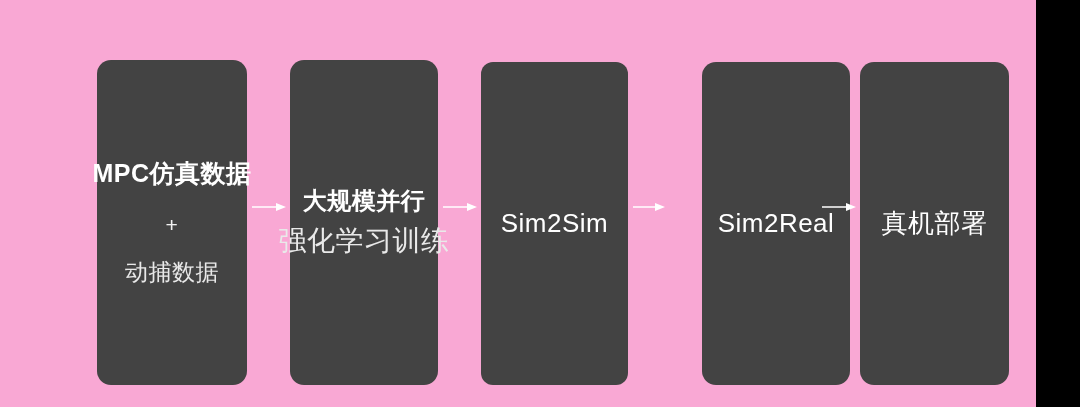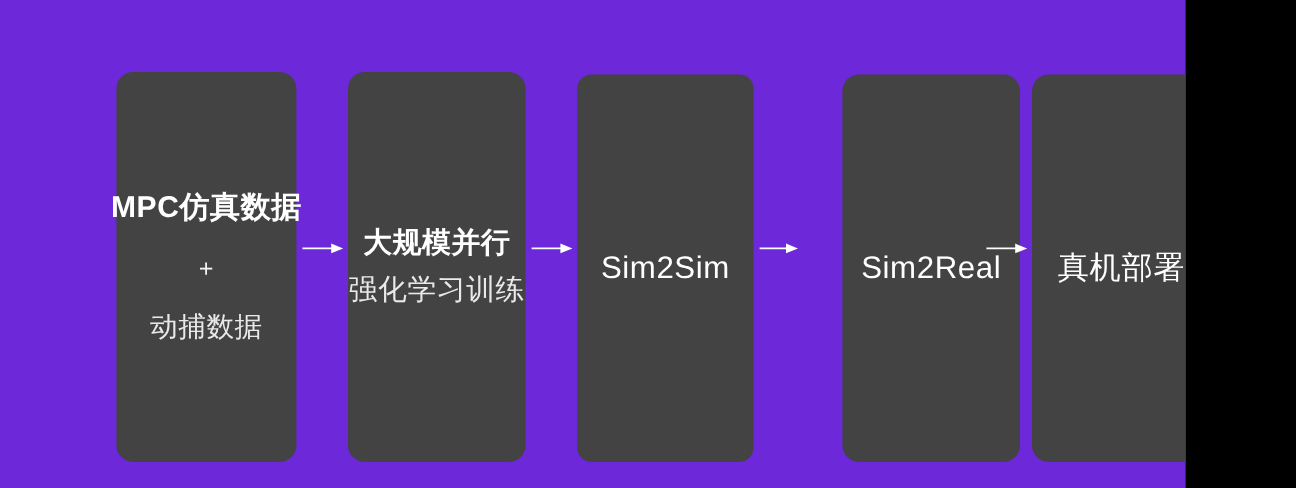--- a/index.html
+++ b/index.html
@@ -8,22 +8,23 @@
     padding: 0;
     background: #000000;
   }
   body {
     font-family: "Liberation Sans", "DejaVu Sans", sans-serif;
   }
   #canvas {
     position: relative;
     width: 988px;
     height: 407px;
-    background: #6d28d9;
+    background: #f9a8d4;
     overflow: hidden;
+    padding-left: 48px;
   }
   .stage-box {
     position: absolute;
     background: #434343;
     border-radius: 14px;
     display: flex;
     flex-direction: column;
     align-items: center;
     justify-content: center;
     box-sizing: border-box;
@@ -53,21 +54,21 @@
   #box-3 { left: 481px; top: 62px; width: 147px; height: 323px; border-radius: 12px; }
   #box-4 { left: 702px; top: 62px; width: 148px; height: 323px; }
   #box-5 { left: 860px; top: 62px; width: 149px; height: 323px; }
 
   
   #box-1 .stage-line:nth-child(1) { font-size: 25px; margin-bottom: 26px; }
   #box-1 .stage-line:nth-child(2) { font-size: 21px; margin-bottom: 24px; }
   #box-1 .stage-line:nth-child(3) { font-size: 23px; }
 
   #box-2 .stage-line:nth-child(1) { font-size: 24px; margin-bottom: 12px; }
-  #box-2 .stage-line:nth-child(2) { font-size: 24px; }
+  #box-2 .stage-line:nth-child(2) { font-size: 28px; }
 
   #box-3 .stage-line, #box-4 .stage-line { font-size: 26px; font-weight: normal; }
   #box-5 .stage-line { font-size: 26px; font-weight: normal; }
 
   
   .arrow {
     position: absolute;
     height: 24px;
     display: block;
   }

